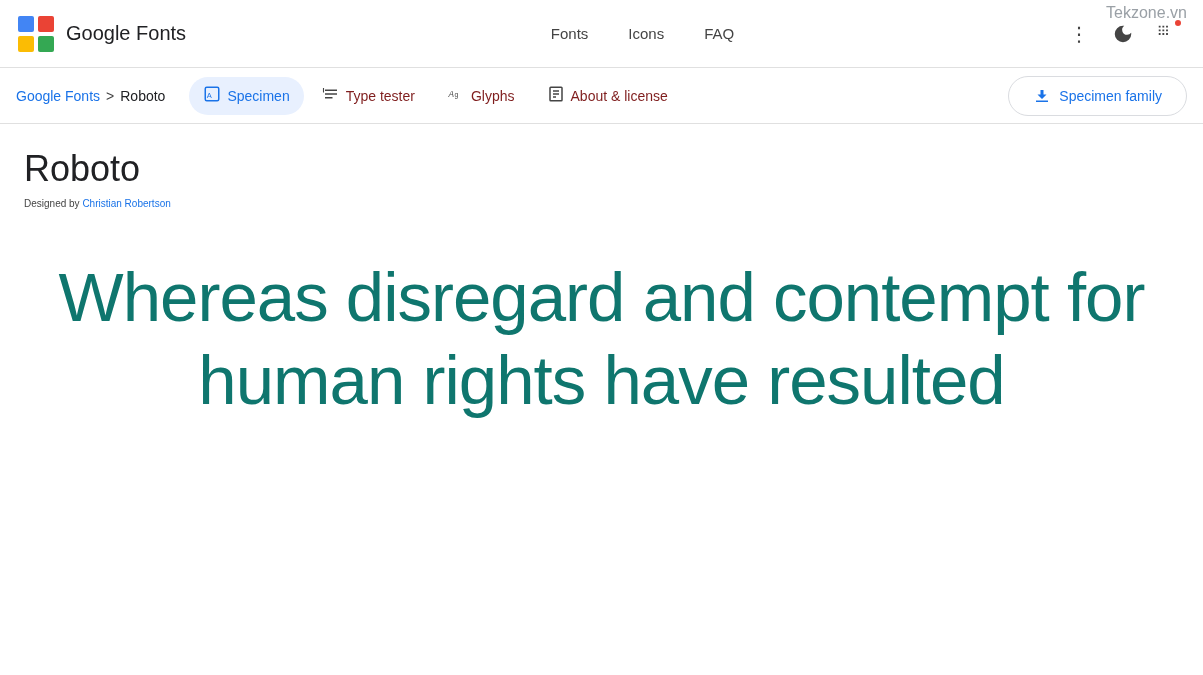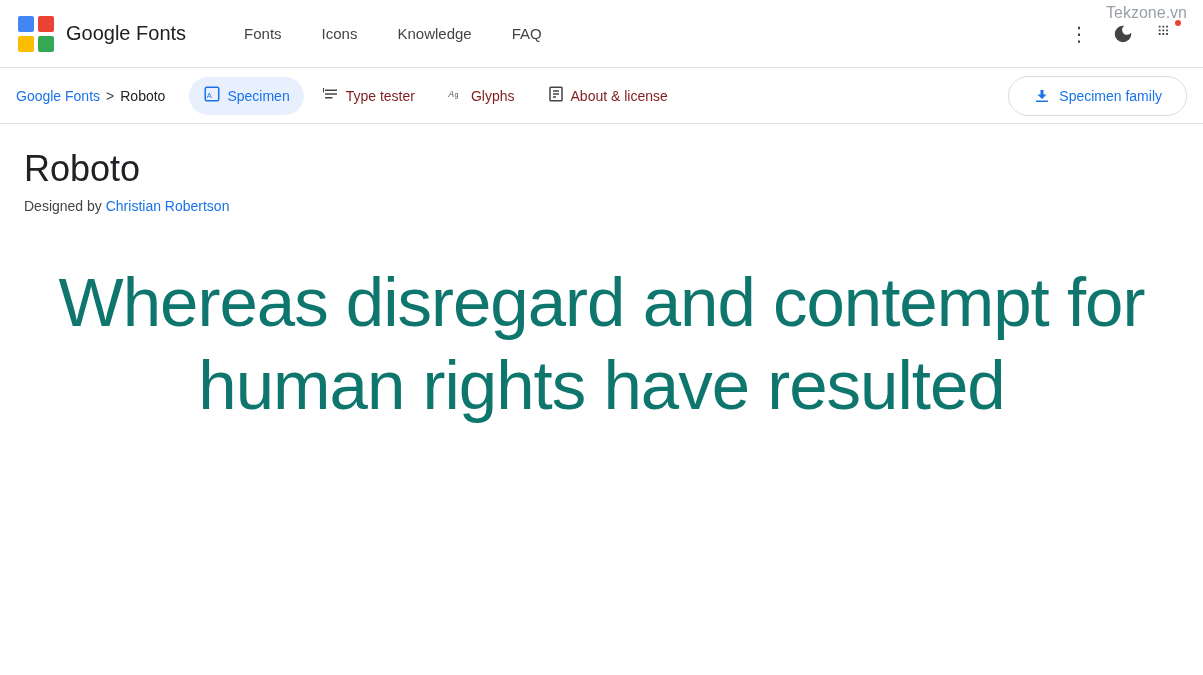--- a/index.html
+++ b/index.html
@@ -38,20 +38,21 @@
       font-size: 20px;
       font-weight: 400;
       color: #202124;
       white-space: nowrap;
     }
     .nav-links {
       display: flex;
       align-items: center;
       gap: 4px;
       flex: 1;
+      justify-content: center;
     }
     .nav-link {
       padding: 8px 18px;
       font-size: 15px;
       color: #444;
       text-decoration: none;
       border-radius: 20px;
       cursor: pointer;
       white-space: nowrap;
     }
@@ -165,21 +166,21 @@
       padding: 24px 24px 0 24px;
     }
     .font-title {
       font-size: 36px;
       font-weight: 400;
       color: #202124;
       margin-bottom: 8px;
       font-family: 'Arial', sans-serif;
     }
     .designer-line {
-      font-size: 14px;
+      font-size: 10px;
       color: #444;
       margin-bottom: 48px;
     }
     .designer-link {
       color: #1a73e8;
       text-decoration: none;
       cursor: pointer;
     }
     .specimen-text {
       font-size: 69px;
@@ -206,21 +207,20 @@
       <rect x="22" y="2" width="16" height="16" rx="2" fill="#EA4335"></rect>
       <rect x="2" y="22" width="16" height="16" rx="2" fill="#FBBC04"></rect>
       <rect x="22" y="22" width="16" height="16" rx="2" fill="#34A853"></rect>
     </svg>
     <span class="logo-text">Google Fonts</span>
   </a>
 
   <div class="nav-links">
     <a class="nav-link" href="#">Fonts</a>
     <a class="nav-link" href="#">Icons</a>
-    <a class="nav-link" href="#">Knowledge</a>
     <a class="nav-link" href="#">FAQ</a>
   </div>
 
   <div class="nav-icons">
     <button class="icon-btn">⋮</button>
     <button class="icon-btn">
 
       <svg width="22" height="22" viewBox="0 0 24 24" fill="#444">
         <path d="M12 3a9 9 0 1 0 9 9c0-.46-.04-.92-.1-1.36a5.389 5.389 0 0 1-4.4 2.26 5.403 5.403 0 0 1-3.14-9.8c-.44-.06-.9-.1-1.36-.1z"></path>
       </svg>

